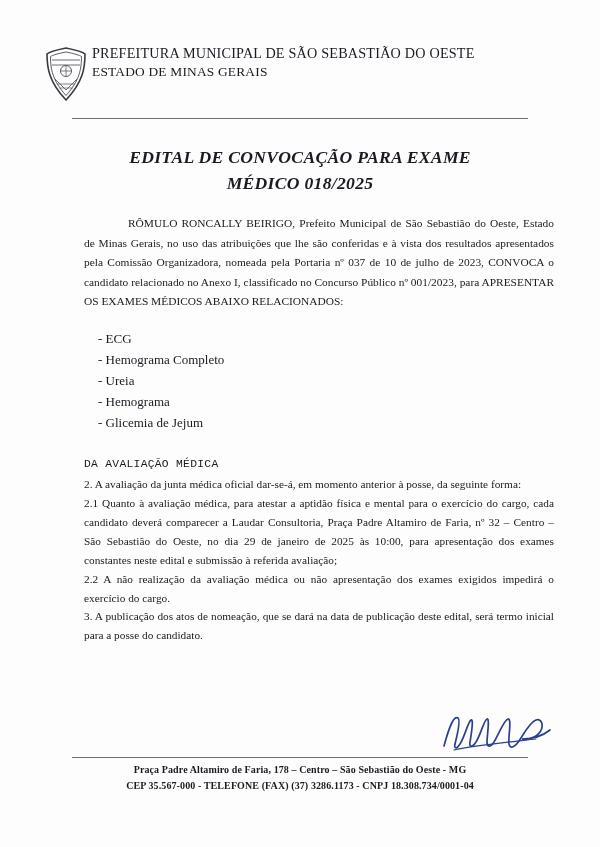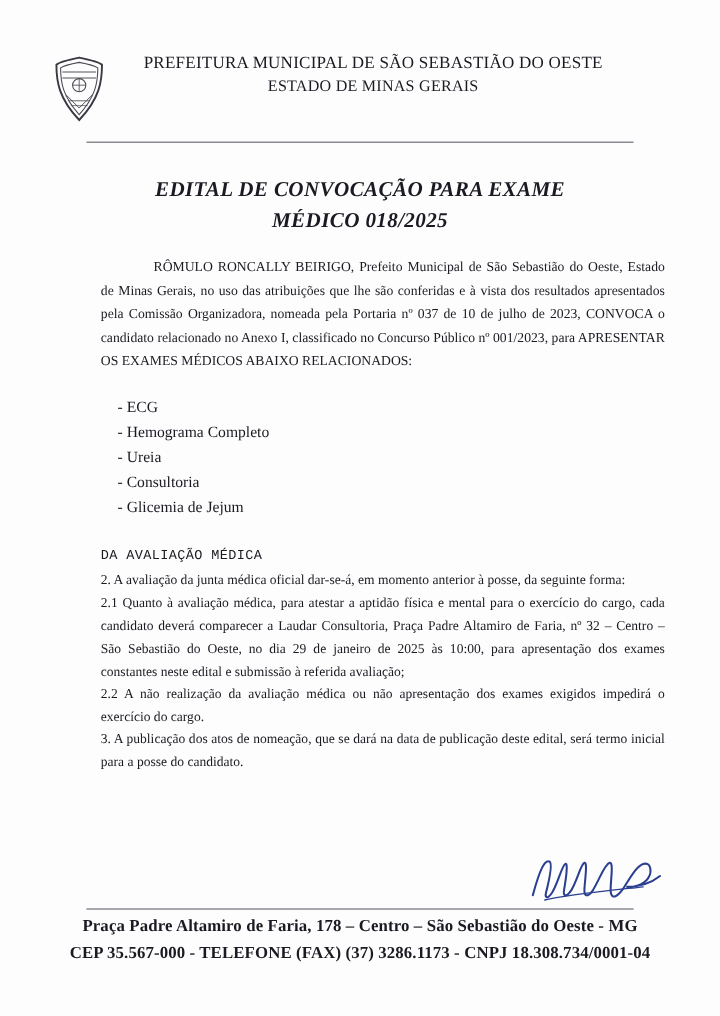--- a/index.html
+++ b/index.html
@@ -32,21 +32,20 @@
     width: 52px;
     margin-left: 40px;
     flex: 0 0 52px;
     display: flex;
     justify-content: center;
     padding-top: 2px;
   }
   .crest svg { display: block; }
   .header-text {
     flex: 1;
-    text-align: center;
     padding-right: 70px;
   }
   .org-line1 {
     font-size: 14.2px;
     letter-spacing: 0.2px;
     line-height: 1.35;
     white-space: nowrap;
   }
   .org-line2 {
     font-size: 13.4px;
@@ -129,21 +128,21 @@
     top: 757px;
     height: 1px;
     background: #6e6e78;
   }
   .footer {
     position: absolute;
     left: 0;
     right: 0;
     top: 762px;
     text-align: center;
-    font-size: 14px;
+    font-size: 10px;
     font-weight: bold;
     line-height: 1.55;
     letter-spacing: 0.1px;
   }
 </style>
 </head>
 <body>
 
 <div class="page">
 
@@ -174,21 +173,21 @@
     <div class="title-l2">MÉDICO 018/2025</div>
   </div>
 
   <div class="body">
     <p class="intro">RÔMULO RONCALLY BEIRIGO, Prefeito Municipal de São Sebastião do Oeste, Estado de Minas Gerais, no uso das atribuições que lhe são conferidas e à vista dos resultados apresentados pela Comissão Organizadora, nomeada pela Portaria nº 037 de 10 de julho de 2023, CONVOCA o candidato relacionado no Anexo I, classificado no Concurso Público nº 001/2023, para APRESENTAR OS EXAMES MÉDICOS ABAIXO RELACIONADOS:</p>
 
     <div class="exam-list">
       <div>- ECG</div>
       <div>- Hemograma Completo</div>
       <div>- Ureia</div>
-      <div>- Consultoria</div>
+      <div>- Hemograma</div>
       <div>- Glicemia de Jejum</div>
     </div>
 
     <div class="section-head">DA AVALIAÇÃO MÉDICA</div>
 
     <p class="para">2. A avaliação da junta médica oficial dar-se-á, em momento anterior à posse, da seguinte forma:</p>
     <p class="para">2.1 Quanto à avaliação médica, para atestar a aptidão física e mental para o exercício do cargo, cada candidato deverá comparecer a Laudar Consultoria, Praça Padre Altamiro de Faria, nº 32 – Centro – São Sebastião do Oeste, no dia 29 de janeiro de 2025 às 10:00, para apresentação dos exames constantes neste edital e submissão à referida avaliação;</p>
     <p class="para">2.2 A não realização da avaliação médica ou não apresentação dos exames exigidos impedirá o exercício do cargo.</p>
     <p class="para">3. A publicação dos atos de nomeação, que se dará na data de publicação deste edital, será termo inicial para a posse do candidato.</p>
   </div>

